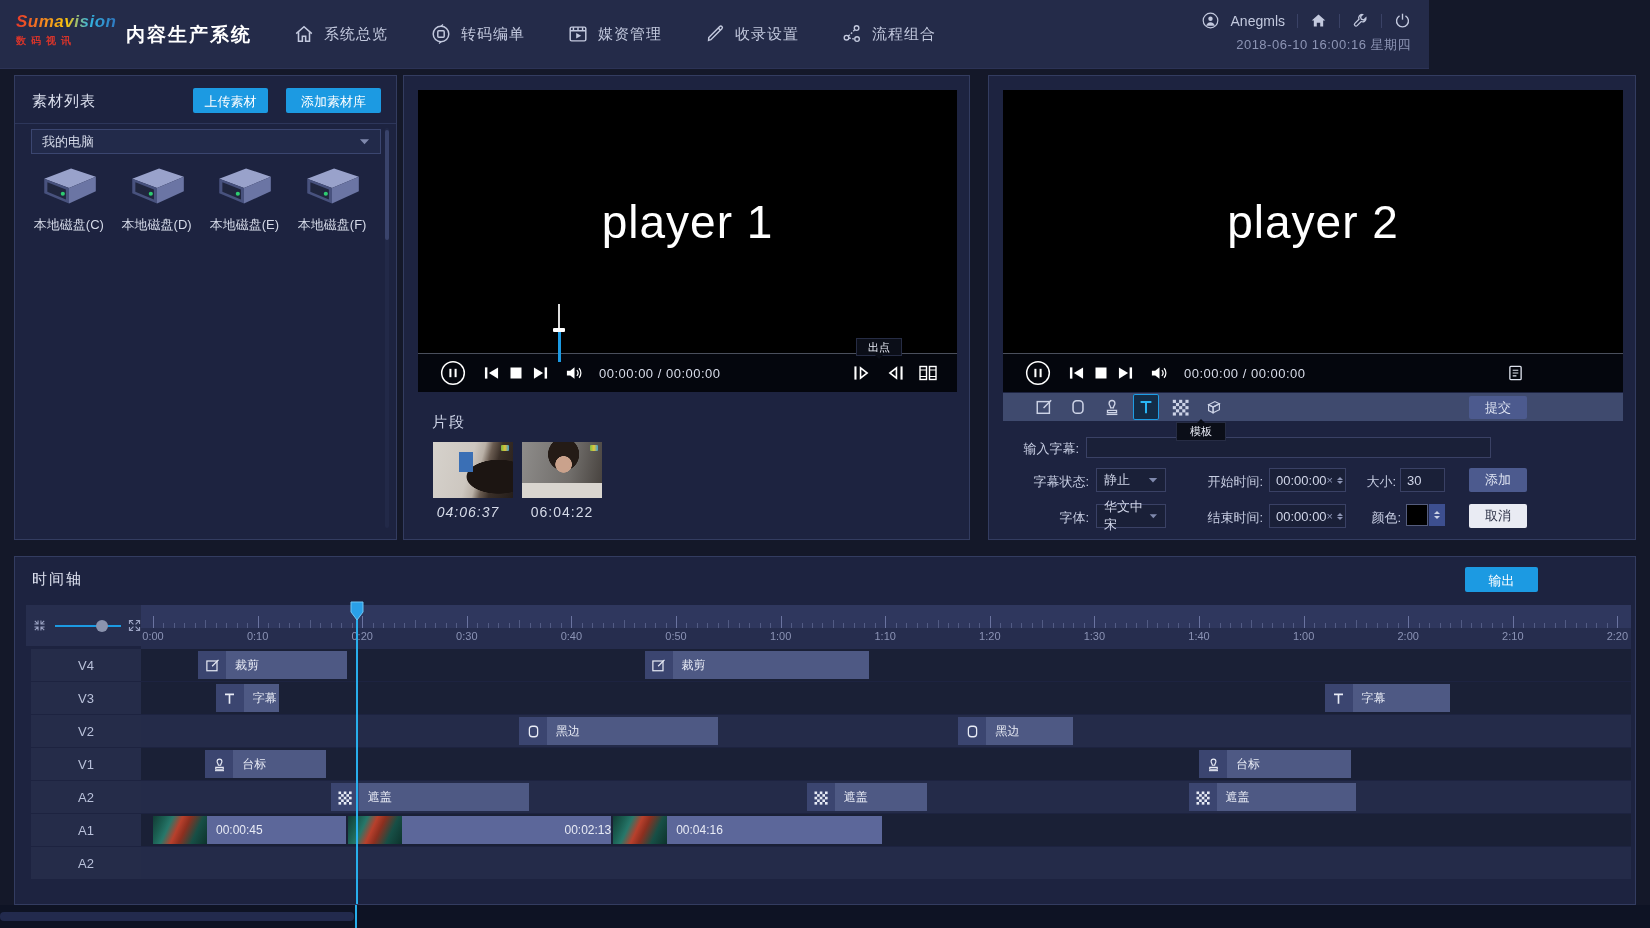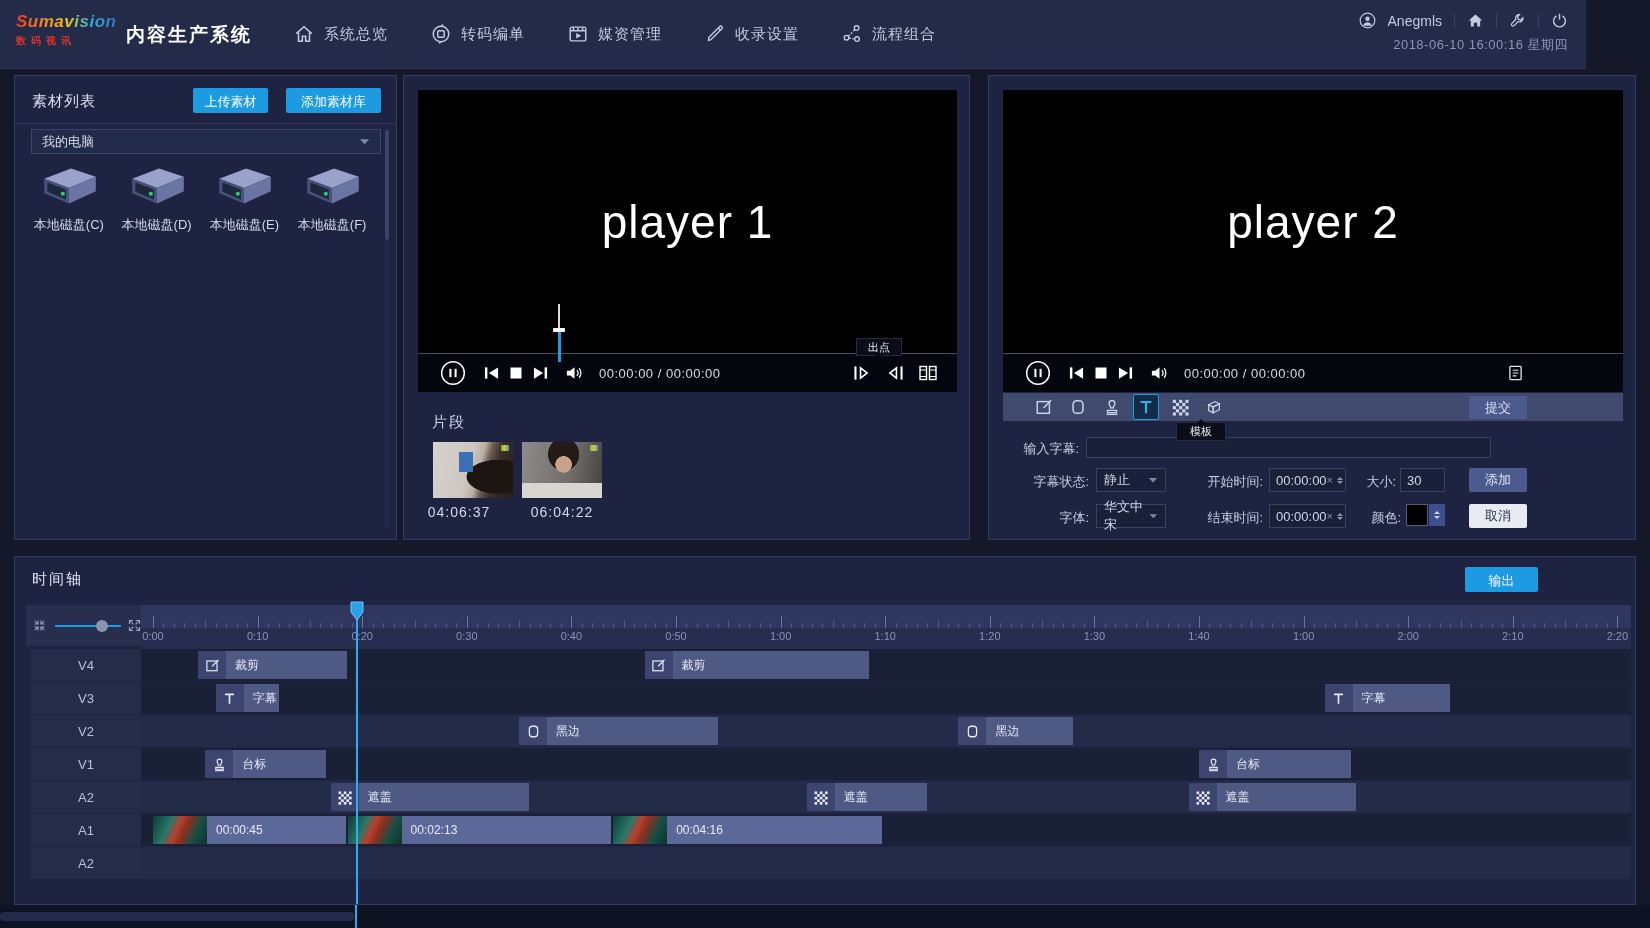--- a/index.html
+++ b/index.html
@@ -2,21 +2,21 @@
 <html><head>
 <meta charset="utf-8">
 <style>
   html,body{margin:0;padding:0;}
   body{width:1650px;height:928px;position:relative;background:#141829;overflow:hidden;
        font-family:"Liberation Sans","DejaVu Sans",sans-serif;color:#c9cfe4;}
   .ic{display:inline-block;line-height:0;}
   .ic svg{width:100%;height:100%;display:block;}
 
   
-  .navbar{position:absolute;left:0;top:0;width:1586px;height:68px;background:#242b49;border-bottom:1px solid #2c3356;}
+  .navbar{position:absolute;left:0;top:0;width:1429px;height:68px;background:#242b49;border-bottom:1px solid #2c3356;}
   .logo{position:absolute;left:16px;top:12px;width:110px;}
   .logo-top{font-size:17px;font-weight:bold;font-style:italic;letter-spacing:.5px;
     background:linear-gradient(90deg,#e8382b 0%,#f5921e 28%,#f7c30e 46%,#35b5e0 66%,#2b62b5 100%);
     -webkit-background-clip:text;background-clip:text;color:transparent;}
   .logo-bot{font-size:10px;font-weight:bold;color:#d5342b;letter-spacing:5px;margin-top:2px;}
   .app-title{position:absolute;left:126px;top:22px;font-size:19px;font-weight:bold;color:#fff;letter-spacing:2px;}
   .nav-items{position:absolute;left:272px;top:0;height:68px;display:flex;}
   .nav-item{position:relative;height:68px;display:flex;align-items:center;padding:0 21px;cursor:pointer;}
   .nav-item .ic{width:22px;height:22px;color:#c3c9de;margin-right:9px;}
   .nav-label{font-size:15px;color:#c3c9de;letter-spacing:1px;}
@@ -87,21 +87,21 @@
       radial-gradient(ellipse at 82% 62%, #1c1512 0 34%, rgba(0,0,0,0) 35%),
       linear-gradient(105deg,#d6d2cc 0%,#cdc7c0 45%,#b9b0a6 56%,#6b5d52 64%,#3a2f28 74%,#241d1a 100%);}
   .thumb.t2{left:118px;background:
       radial-gradient(circle at 52% 40%, #caa28c 0 15%, rgba(0,0,0,0) 16%),
       radial-gradient(ellipse at 52% 22%, #241b16 0 26%, rgba(0,0,0,0) 27%),
       linear-gradient(to top, #d9d5cf 0 26%, rgba(0,0,0,0) 27%),
       linear-gradient(100deg,#8e8c8a,#706d6a 60%,#45403c);}
   .thumb::after{content:"";position:absolute;right:4px;top:3px;width:8px;height:6px;
       background:linear-gradient(90deg,#7ec843,#f3d13a,#3aa7e0);border-radius:1px;opacity:.9;}
   .thumb-time{position:absolute;top:428px;width:80px;text-align:center;font-size:14px;color:#d5dae8;letter-spacing:1px;}
-  .tt1{left:15px;} .tt2{left:118px;}
+  .tt1{left:24px;font-style:italic;} .tt2{left:118px;}
 
   
   .p2-toolbar{position:absolute;left:14px;top:317px;width:620px;height:28px;background:#3f4a6e;}
   .tb-slot{position:absolute;top:1px;width:26px;height:26px;display:flex;align-items:center;justify-content:center;
            color:#cdd3e6;cursor:pointer;border-radius:2px;}
   .tb-slot .ic{width:18px;height:18px;}
   .tb-slot.active{background:#132c47;box-shadow:inset 0 0 0 1px #1e9de4;color:#29b6f6;}
   .btn-muted{background:#4c5a8e;color:#dfe4f2;font-size:13px;border:none;border-radius:2px;cursor:pointer;}
   .btn-submit{position:absolute;left:480px;top:320px;width:58px;height:23px;}
   .tip-tpl{left:187px;top:346px;width:48px;height:17px;line-height:17px;}
@@ -910,21 +910,21 @@
           </div>
         </div>
       </div>
       <div class="tl-row">
         <div class="tl-cell">A1</div>
         <div class="tl-lane lane-dk">
           <div class="clip audio" style="left:12.0px;width:192.5px;">
             <span class="athumb"></span>
             <span class="clip-label">00:00:45</span>
           </div>
-          <div class="clip audio" style="left:206.6px;width:263.6px;">
+          <div class="clip audio" style="left:206.6px;width:263.6px;justify-content:space-between;">
             <span class="athumb"></span>
             <span class="clip-label">00:02:13</span>
           </div>
           <div class="clip audio" style="left:472.2px;width:269px;">
             <span class="athumb"></span>
             <span class="clip-label">00:04:16</span>
           </div>
         </div>
       </div>
       <div class="tl-row">

